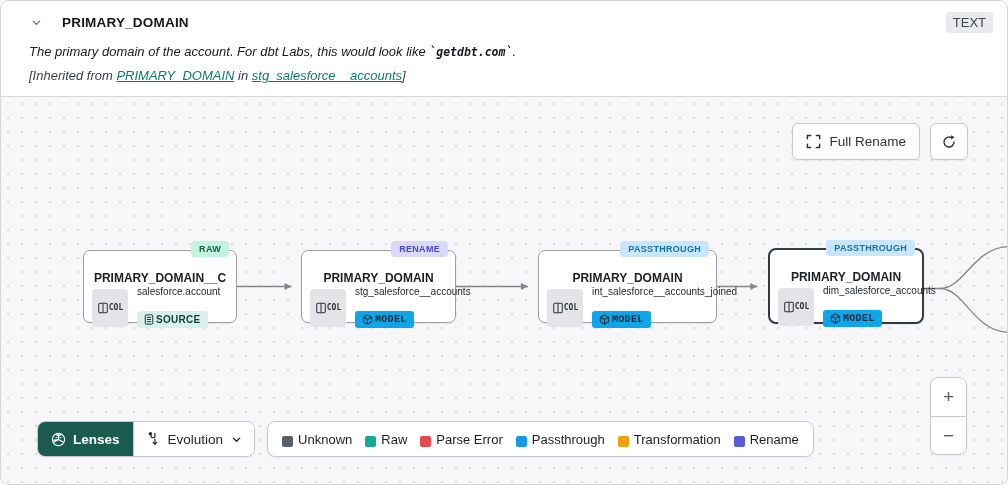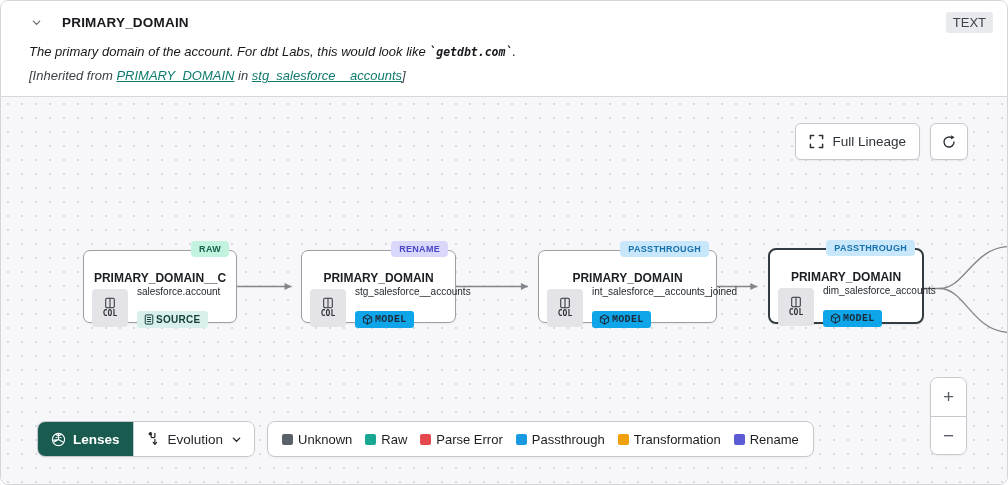--- a/index.html
+++ b/index.html
@@ -46,21 +46,21 @@
     position:absolute; top:-10px; right:7px; font-size:9px; font-weight:bold;
     padding:3px 8px; border-radius:4px; letter-spacing:.3px;
   }
   .badge--raw { background:#c2f3de; color:#17604c; }
   .badge--rename { background:#d9d8fb; color:#4a47c6; }
   .badge--passthrough { background:#c9e7fa; color:#1671ae; }
   .node-title { text-align:center; font-size:12px; font-weight:bold; color:#1b1e22; margin-top:14px; }
   .node-body { display:flex; align-items:center; margin-top:1px; }
   .col-box {
     flex:0 0 auto; width:36px; height:38px; background:#e3e3e8; border-radius:4px;
-    display:flex; flex-direction:column; align-items:center; justify-content:center; color:#2f3337;
+    display:flex; flex-direction:row; align-items:center; justify-content:center; color:#2f3337;
   }
   .col-box .col-label { font-size:8px; font-weight:bold; font-family:"DejaVu Sans Mono", monospace; line-height:1; margin-top:1px; }
   .node-info { margin-left:9px; }
   .node-sub { font-size:10px; color:#25292e; }
   .res-chip {
     display:inline-flex; align-items:center; gap:2px; margin-top:14px;
     font-size:10px; font-weight:bold; padding:3px 7px; border-radius:3px; letter-spacing:.3px;
   }
   .chip--source { background:#d9efec; color:#143f38; }
   .chip--model { background:#0ea5e9; color:#1d2c3c;font-family:Liberation Mono, monospace; }
@@ -90,21 +90,21 @@
   .lens-select {
     display:inline-flex; align-items:center; gap:8px; background:#fff; border:none;
     border-left:1px solid #c6c8cd; padding:0 12px; font-size:13.5px; color:#24282d; cursor:pointer;
     font-family:"Liberation Sans", sans-serif;
   }
   .legend {
     display:inline-flex; align-items:center; gap:13px; background:#fff;
     border:1px solid #c6c8cd; border-radius:8px; height:36px; padding:0 14px;
     box-shadow:0 1px 2px rgba(0,0,0,.05);
   }
-  .legend-item { display:inline-flex; align-items:center; gap:5px; font-size:13px; color:#1b1e22; }
+  .legend-item { display:inline-flex; align-items:flex-end; gap:5px; font-size:13px; color:#1b1e22; }
   .swatch { width:11px; height:11px; border-radius:2px; display:inline-block; }
 </style>
 </head>
 <body>
 
 <div class="app">
 
   <div class="header">
     <div class="header-row">
       <button class="collapse-btn" aria-label="collapse">
@@ -143,21 +143,21 @@
     <div class="tr-controls">
       <button class="btn">
         <span style="display:flex">
           <svg width="15" height="15" viewBox="0 0 16 16" fill="none" stroke="#2e3338" stroke-width="1.6" stroke-linecap="round">
             <path d="M1.5 5 V1.5 H5"></path>
               <path d="M11 1.5 H14.5 V5"></path>
               <path d="M14.5 11 V14.5 H11"></path>
               <path d="M5 14.5 H1.5 V11"></path>
           </svg>
         </span>
-        <span>Full Lineage</span>
+        <span>Full Rename</span>
       </button>
       <button class="btn icon-btn">
         <span style="display:flex">
           <svg width="16" height="16" viewBox="0 0 16 16" fill="none">
             <path d="M13 8 A5 5 0 1 1 10.5 3.7" stroke="#2e3338" stroke-width="1.4" fill="none" stroke-linecap="round"></path>
             <polygon points="10,1.2 13.6,3.2 10.2,5.6" fill="#2e3338"></polygon>
           </svg>
         </span>
       </button>
     </div>

